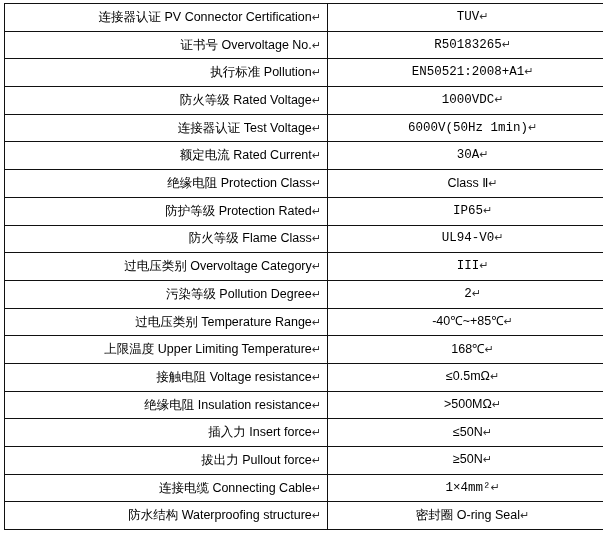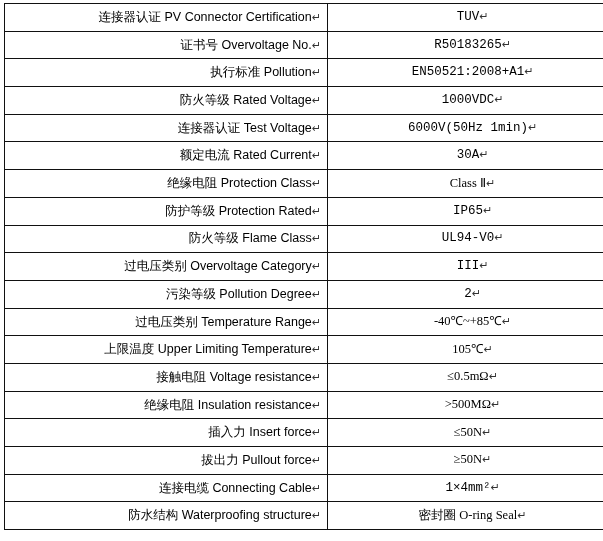--- a/index.html
+++ b/index.html
@@ -55,21 +55,21 @@
   .pilcrow {
     font-family: "Liberation Sans", sans-serif;
     font-size: 11px;
     color: #333333;
   }
   .val-txt {
     font-family: Liberation Mono, monospace;
     font-size: 12.5px;
   }
   .val-txt.has-cn {
-    font-family: Liberation Serif, serif;
+    font-family: Liberation Sans, sans-serif;
   }
 </style>
 </head>
 <body>
 
 <div class="sheet">
   <table class="spec">
     <tbody>
       <tr>
         <td class="label">
@@ -165,21 +165,21 @@
         </td>
         <td class="value">
           <span class="val-txt has-cn">-40℃~+85℃</span><span class="pilcrow">↵</span>
         </td>
       </tr>
       <tr>
         <td class="label">
           <span class="cn">上限温度</span><span class="en"> Upper Limiting Temperature</span><span class="pilcrow">↵</span>
         </td>
         <td class="value">
-          <span class="val-txt has-cn">105℃</span><span class="pilcrow">↵</span>
+          <span class="val-txt has-cn">168℃</span><span class="pilcrow">↵</span>
         </td>
       </tr>
       <tr>
         <td class="label">
           <span class="cn">接触电阻</span><span class="en"> Voltage resistance</span><span class="pilcrow">↵</span>
         </td>
         <td class="value">
           <span class="val-txt has-cn">≤0.5mΩ</span><span class="pilcrow">↵</span>
         </td>
       </tr>

